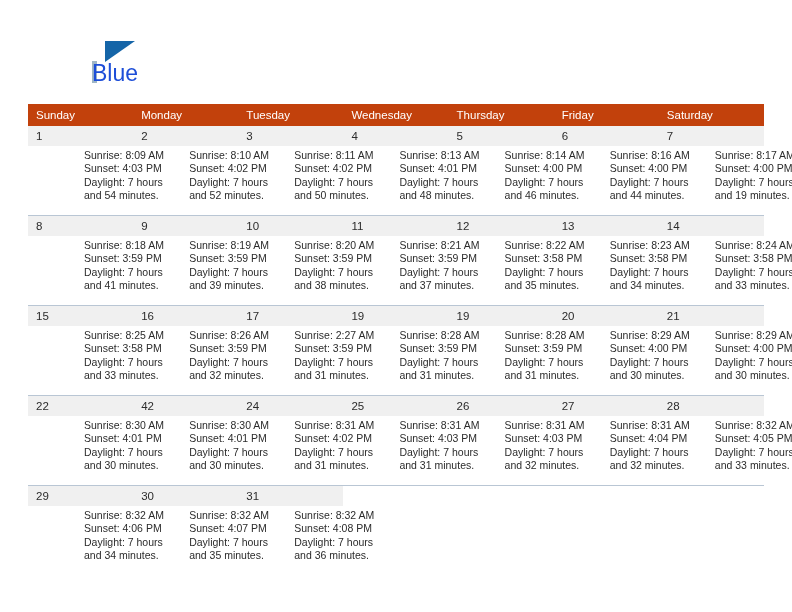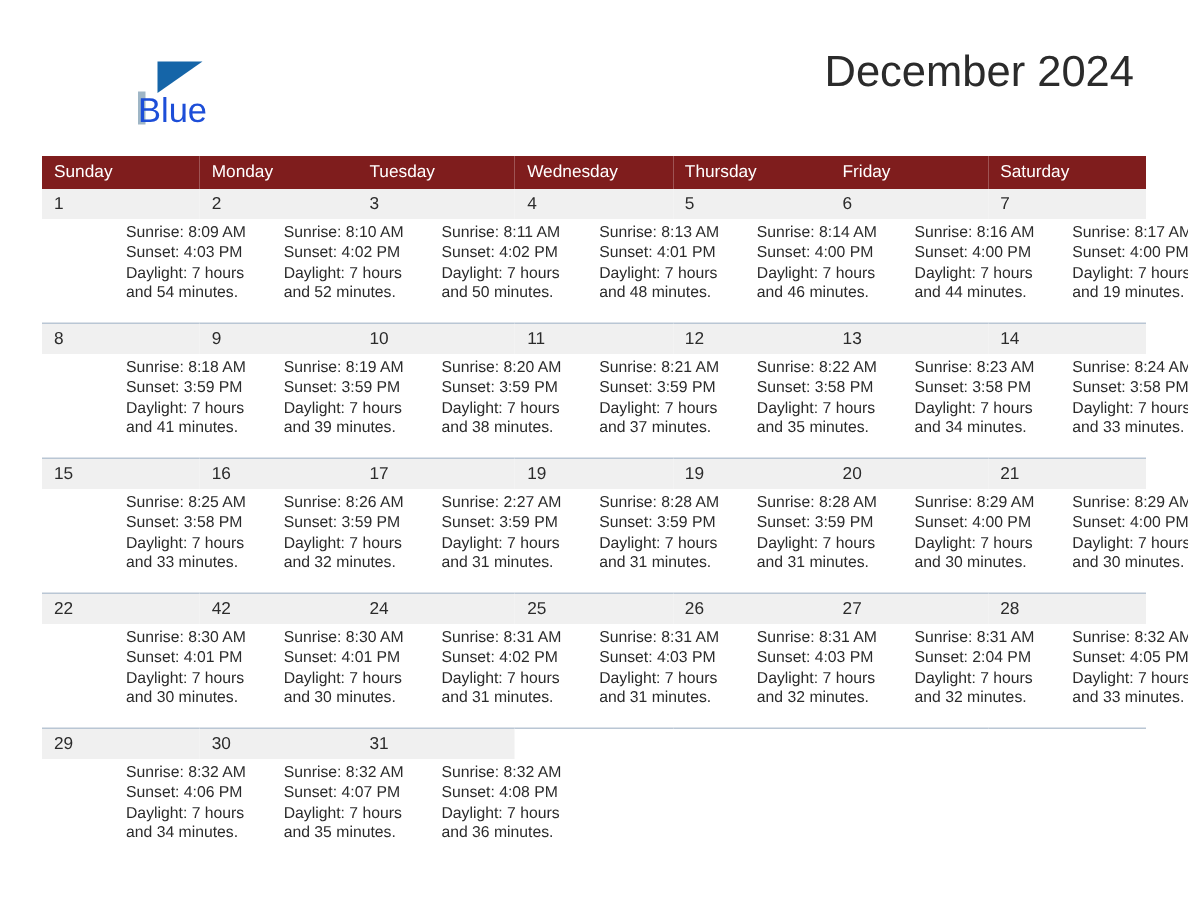--- a/index.html
+++ b/index.html
@@ -95,21 +95,21 @@
   
   .calendar {
     position: absolute;
     left: 28px;
     top: 104px;
     width: 736px;
     border-collapse: collapse;
     table-layout: fixed;
   }
   .calendar th {
-    background: #7f1d1d;
+    background: #c2410c;
     color: #ffffff;
     font-size: 11.5px;
     font-weight: normal;
     text-align: left;
     padding: 5px 0 5px 8px;
     height: 11px;
     box-sizing: content-box;
   }
   .calendar td {
     vertical-align: top;
@@ -154,21 +154,20 @@
 
   <div class="header">
 
     <div class="logo">
       <span class="logo-tri"></span>
       <span class="logo-underline"></span>
       <span class="logo-blue">Blue</span>
     </div>
 
     <div class="title-block">
-      <div class="month-title">December 2024</div>
     </div>
 
   </div>
 
   <table class="calendar">
     <thead>
       <tr>
         <th>Sunday</th>
         <th>Monday</th>
         <th>Tuesday</th>
@@ -474,21 +473,21 @@
                 <div>Daylight: 7 hours</div>
                 <div>and 32 minutes.</div>
               </div>
             </div>
           </td>
         <td>
             <div class="cell-inner">
               <div class="daynum">27</div>
               <div class="details">
                 <div>Sunrise: 8:31 AM</div>
-                <div>Sunset: 2:04 PM</div>
+                <div>Sunset: 4:04 PM</div>
                 <div>Daylight: 7 hours</div>
                 <div>and 32 minutes.</div>
               </div>
             </div>
           </td>
         <td>
             <div class="cell-inner">
               <div class="daynum">28</div>
               <div class="details">
                 <div>Sunrise: 8:32 AM</div>

